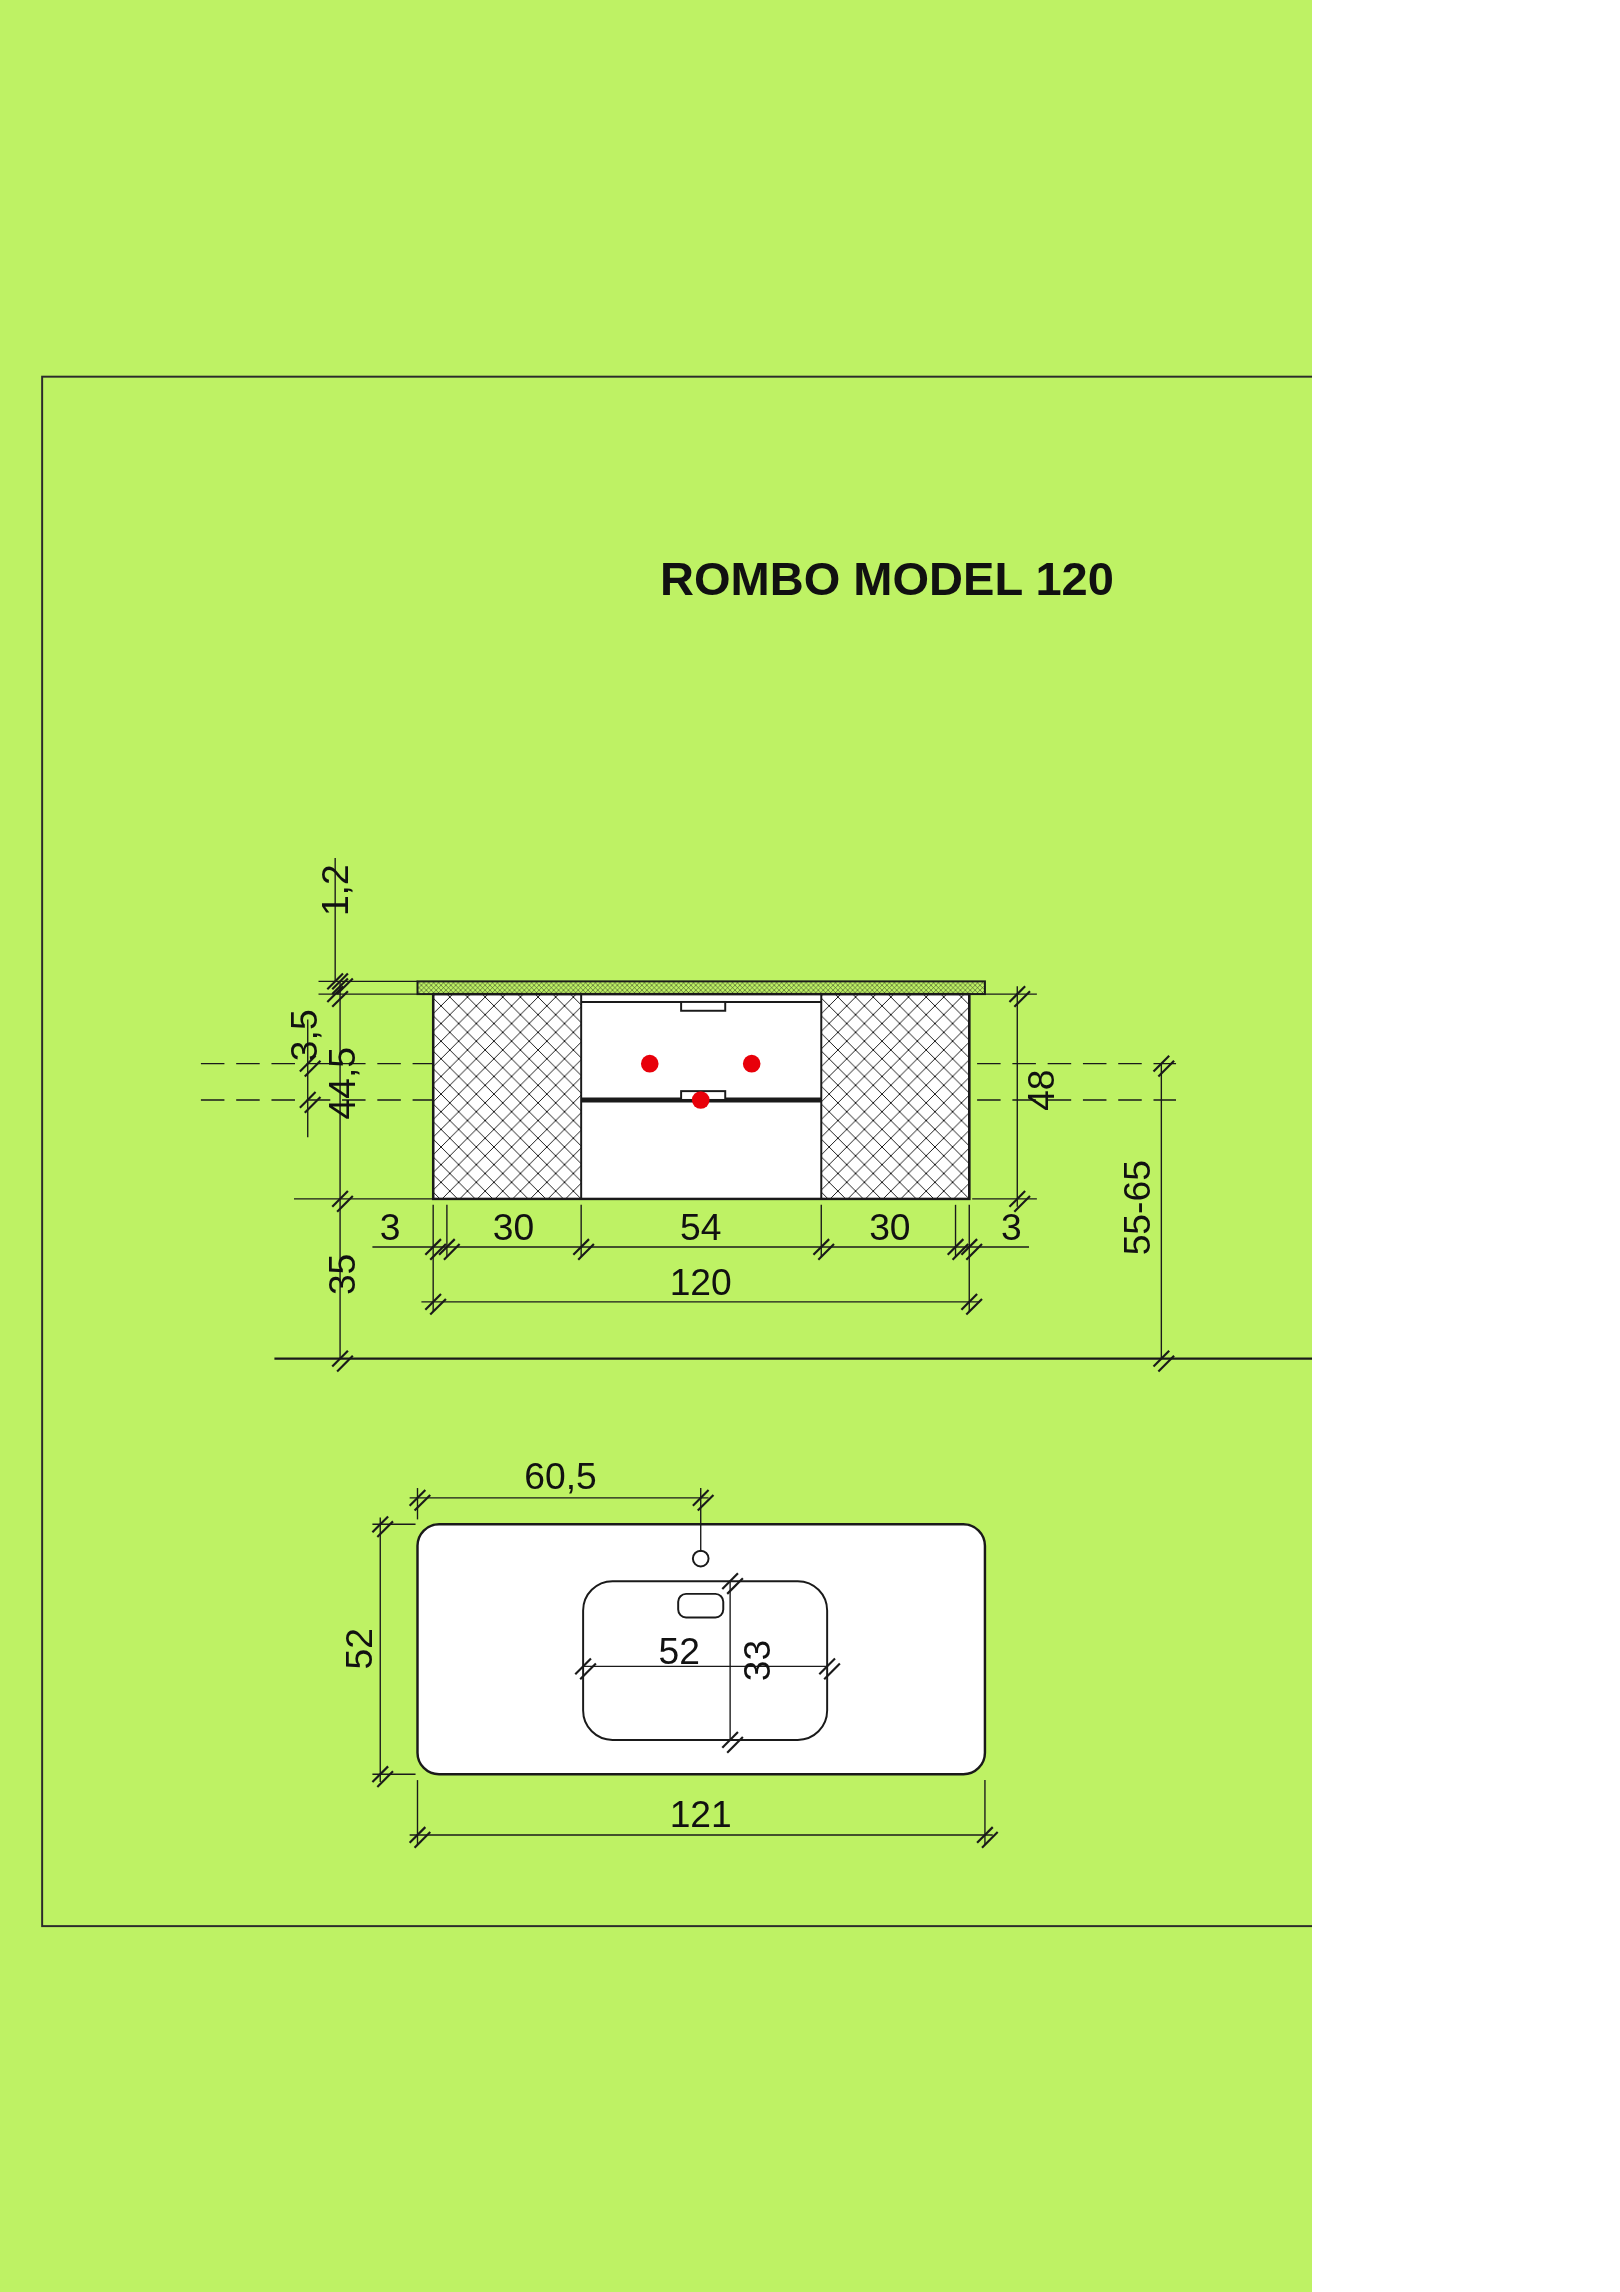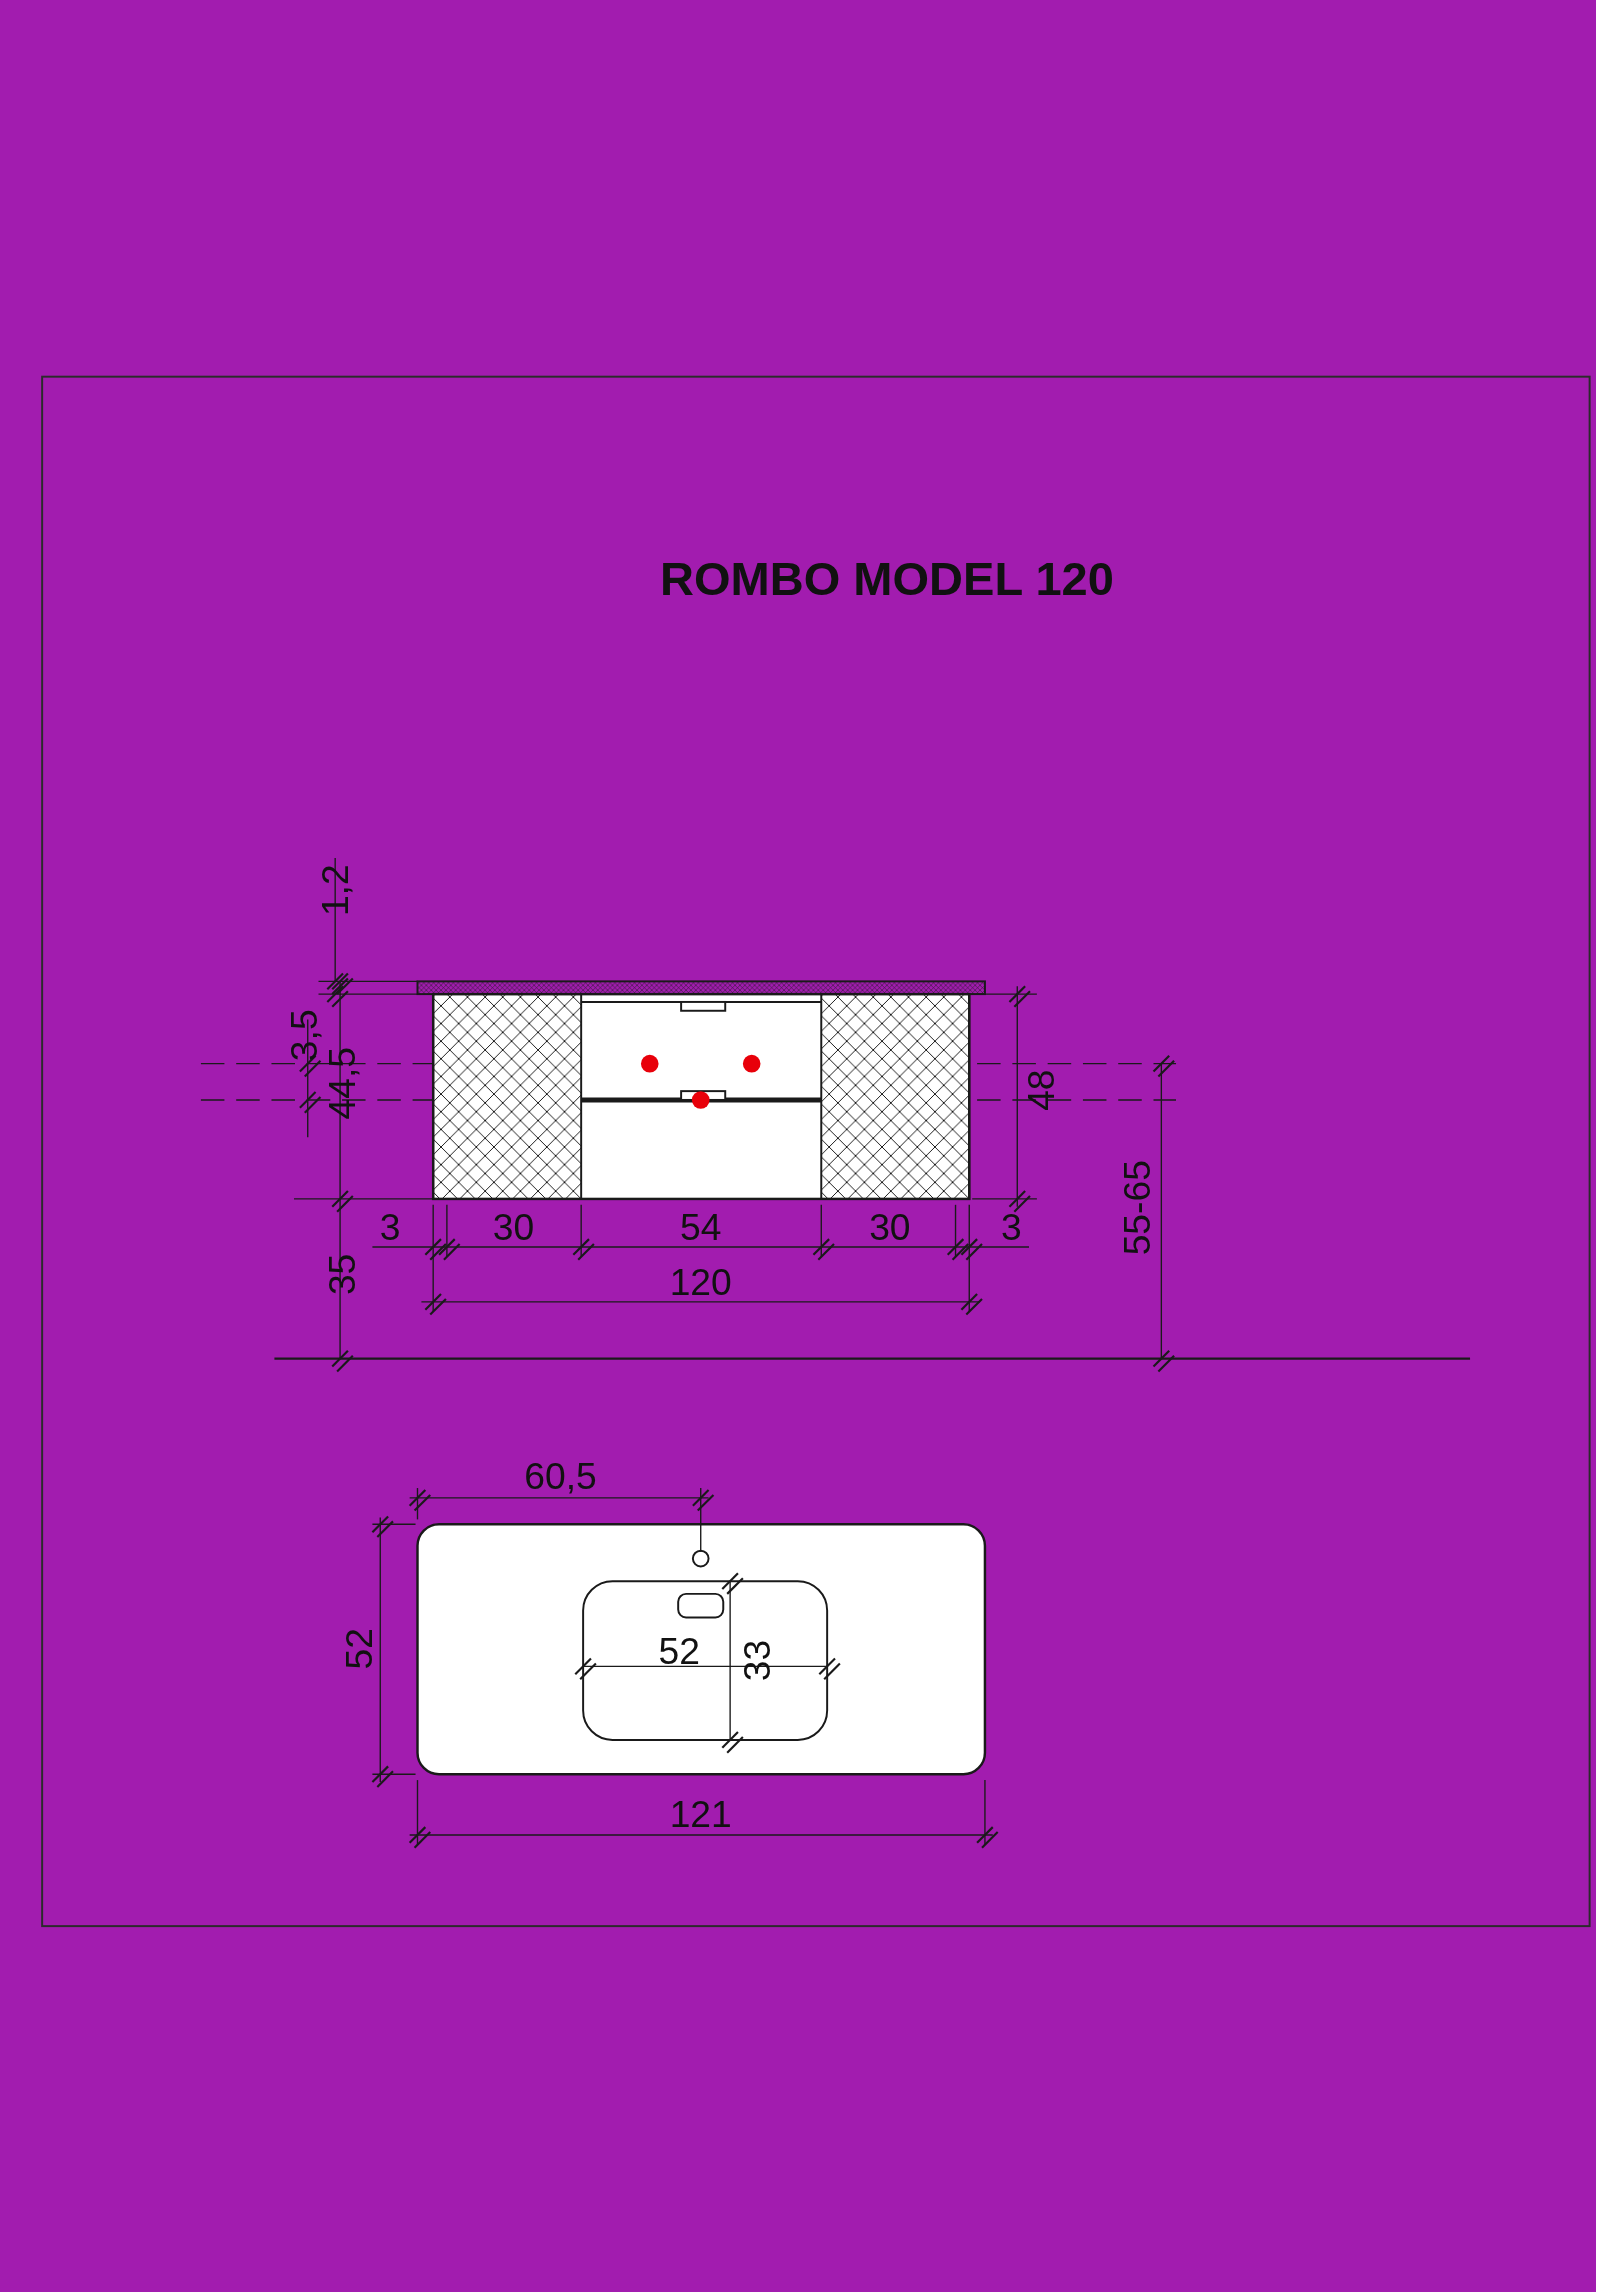--- a/index.html
+++ b/index.html
@@ -1,16 +1,16 @@
 <!DOCTYPE html>
 <html><head>
 <meta charset="utf-8">
 <style>
   html,body{margin:0;padding:0;background:#ffffff;}
-  .page{position:relative;width:1596px;height:2293px;background:#a21caf;overflow:hidden;
+  .page{position:relative;width:1312px;height:2293px;background:#bef264;overflow:hidden;
         font-family:"Liberation Sans", sans-serif;}
   svg{position:absolute;left:0;top:0;}
   .outline{fill:#ffffff;stroke:#1a1a1a;stroke-width:2.5;}
   .mid{stroke:#1a1a1a;stroke-width:2;fill:#ffffff;}
   .thin{stroke:#1a1a1a;stroke-width:1.4;fill:none;}
   .heavy{stroke:#1a1a1a;stroke-width:5;fill:none;}
   .dashedln{stroke:#1a1a1a;stroke-width:1.4;stroke-dasharray:24 12;fill:none;}
   .groundln{stroke:#1a1a1a;stroke-width:2.2;fill:none;}
   .frame{fill:none;stroke:#2b2b2b;stroke-width:2;}
   .tick line{stroke:#1a1a1a;stroke-width:2.2;}

